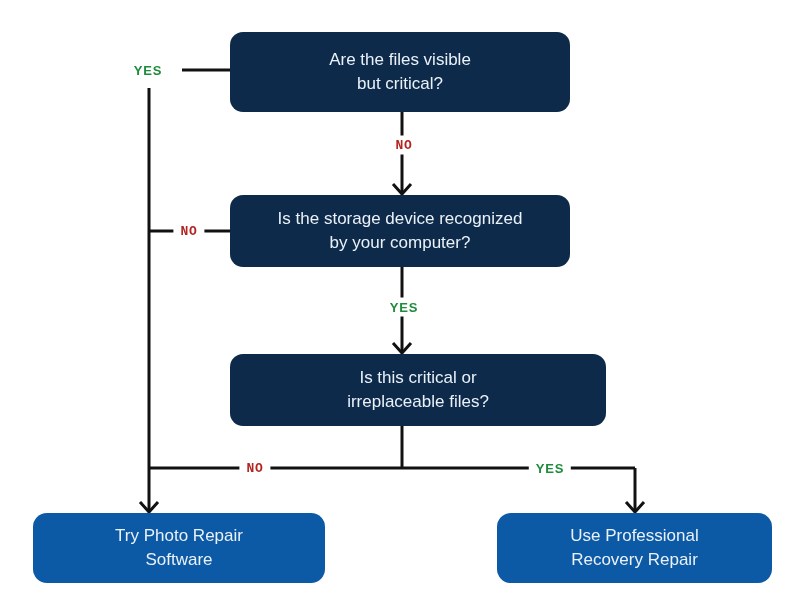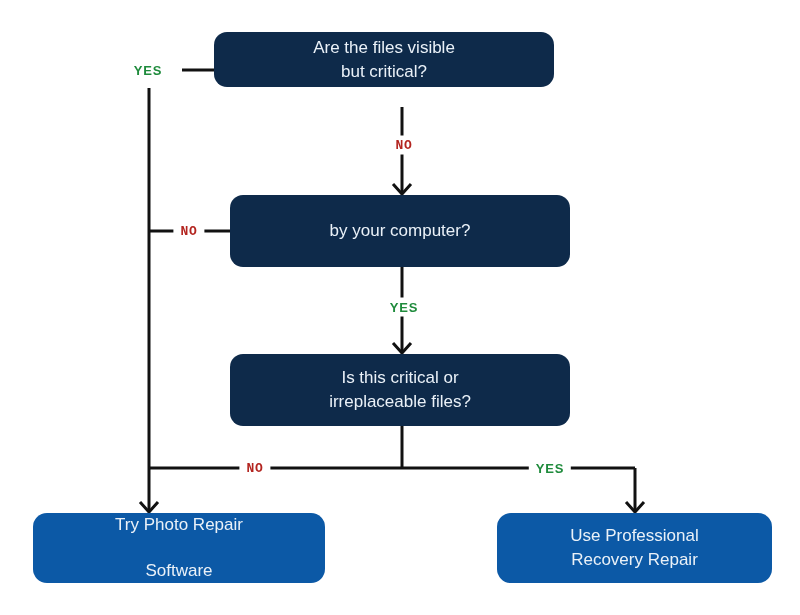--- a/index.html
+++ b/index.html
@@ -82,35 +82,36 @@
     <polyline points="393,343 402,353 411,343"></polyline>
 
     <line x1="402" y1="426" x2="402" y2="468"></line>
 
     <line x1="149" y1="468" x2="635" y2="468"></line>
 
     <line x1="635" y1="468" x2="635" y2="510"></line>
     <polyline points="626,502 635,512 644,502"></polyline>
   </svg>
 
-  <div class="node decision" style="left:214px; top:32px; width:340px; height:55px;">
+  <div class="node decision" style="left:230px; top:32px; width:340px; height:80px;">
     <div>Are the files visible</div>
     <div>but critical?</div>
   </div>
 
   <div class="node decision" style="left:230px; top:195px; width:340px; height:72px;">
+    <div>Is the storage device recognized</div>
     <div>by your computer?</div>
   </div>
 
-  <div class="node decision" style="left:230px; top:354px; width:340px; height:72px;">
+  <div class="node decision" style="left:230px; top:354px; width:376px; height:72px;">
     <div>Is this critical or</div>
     <div>irreplaceable files?</div>
   </div>
 
-  <div class="node outcome" style="left:33px; top:513px; width:292px; height:70px;justify-content:space-between;">
+  <div class="node outcome" style="left:33px; top:513px; width:292px; height:70px;">
     <div>Try Photo Repair</div>
     <div>Software</div>
   </div>
 
   <div class="node outcome" style="left:497px; top:513px; width:275px; height:70px;align-items:center;">
     <div>Use Professional</div>
     <div>Recovery Repair</div>
   </div>
 
   <div class="edge-label yes" style="left:148px; top:70px;">YES</div>

